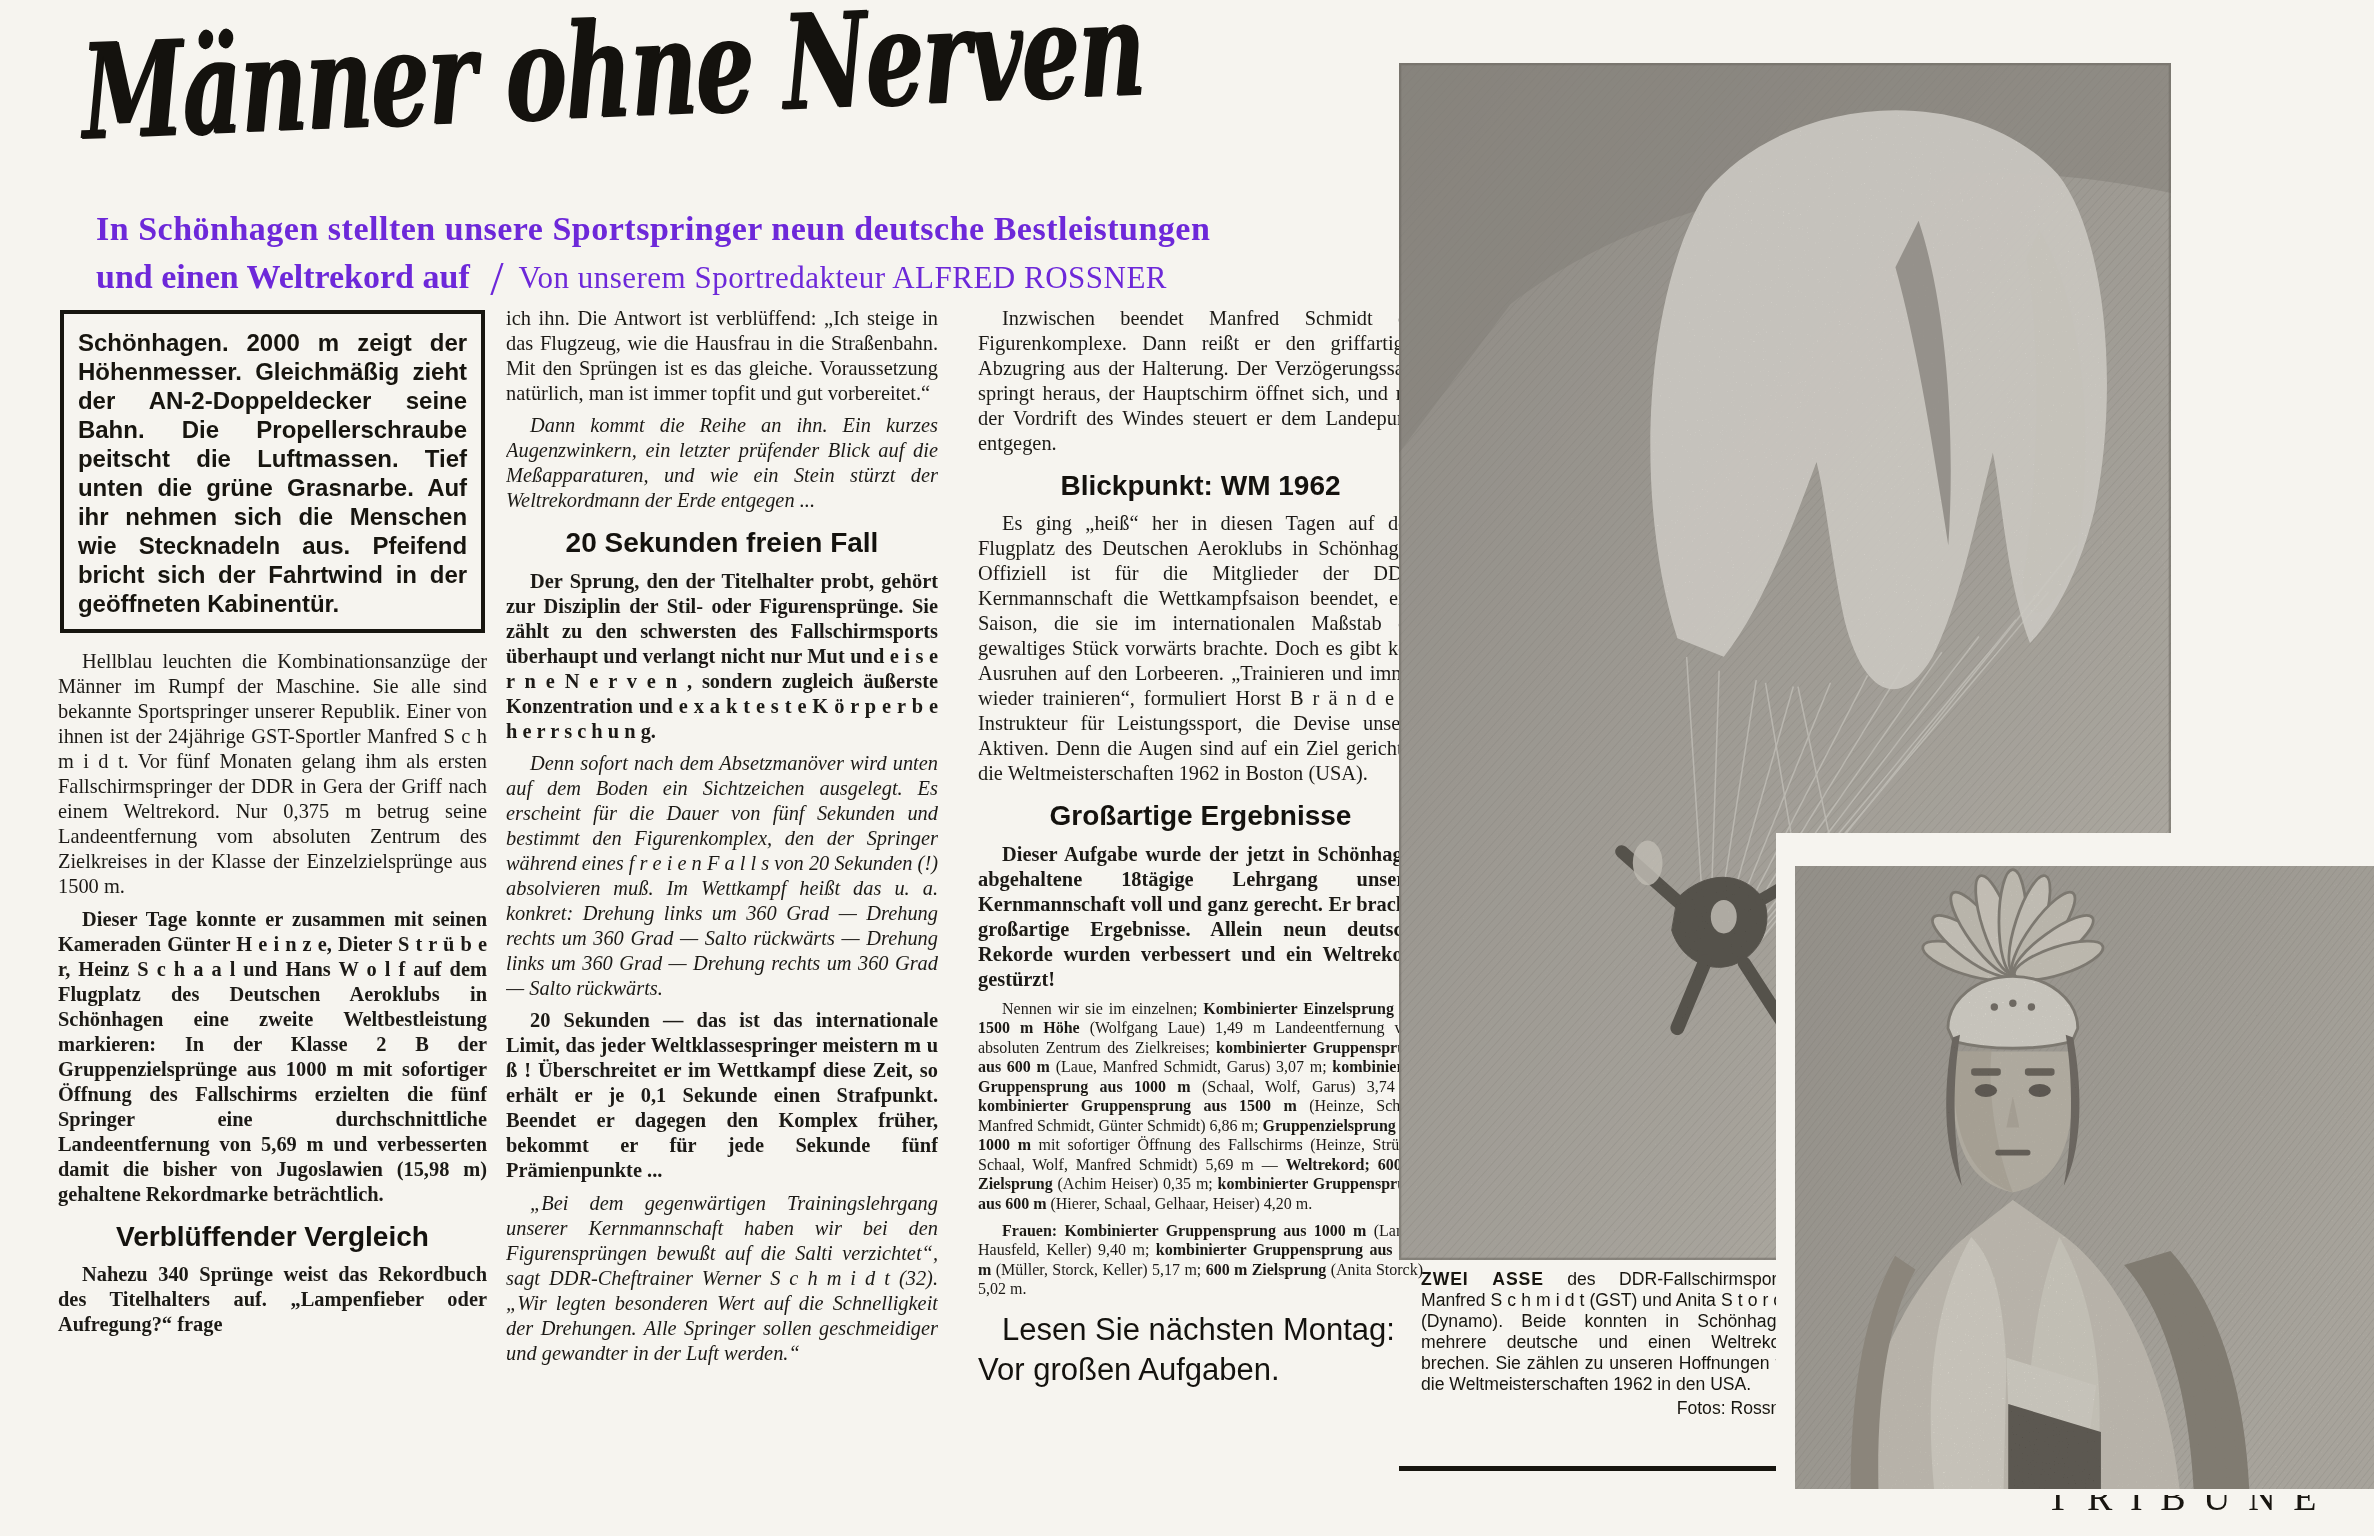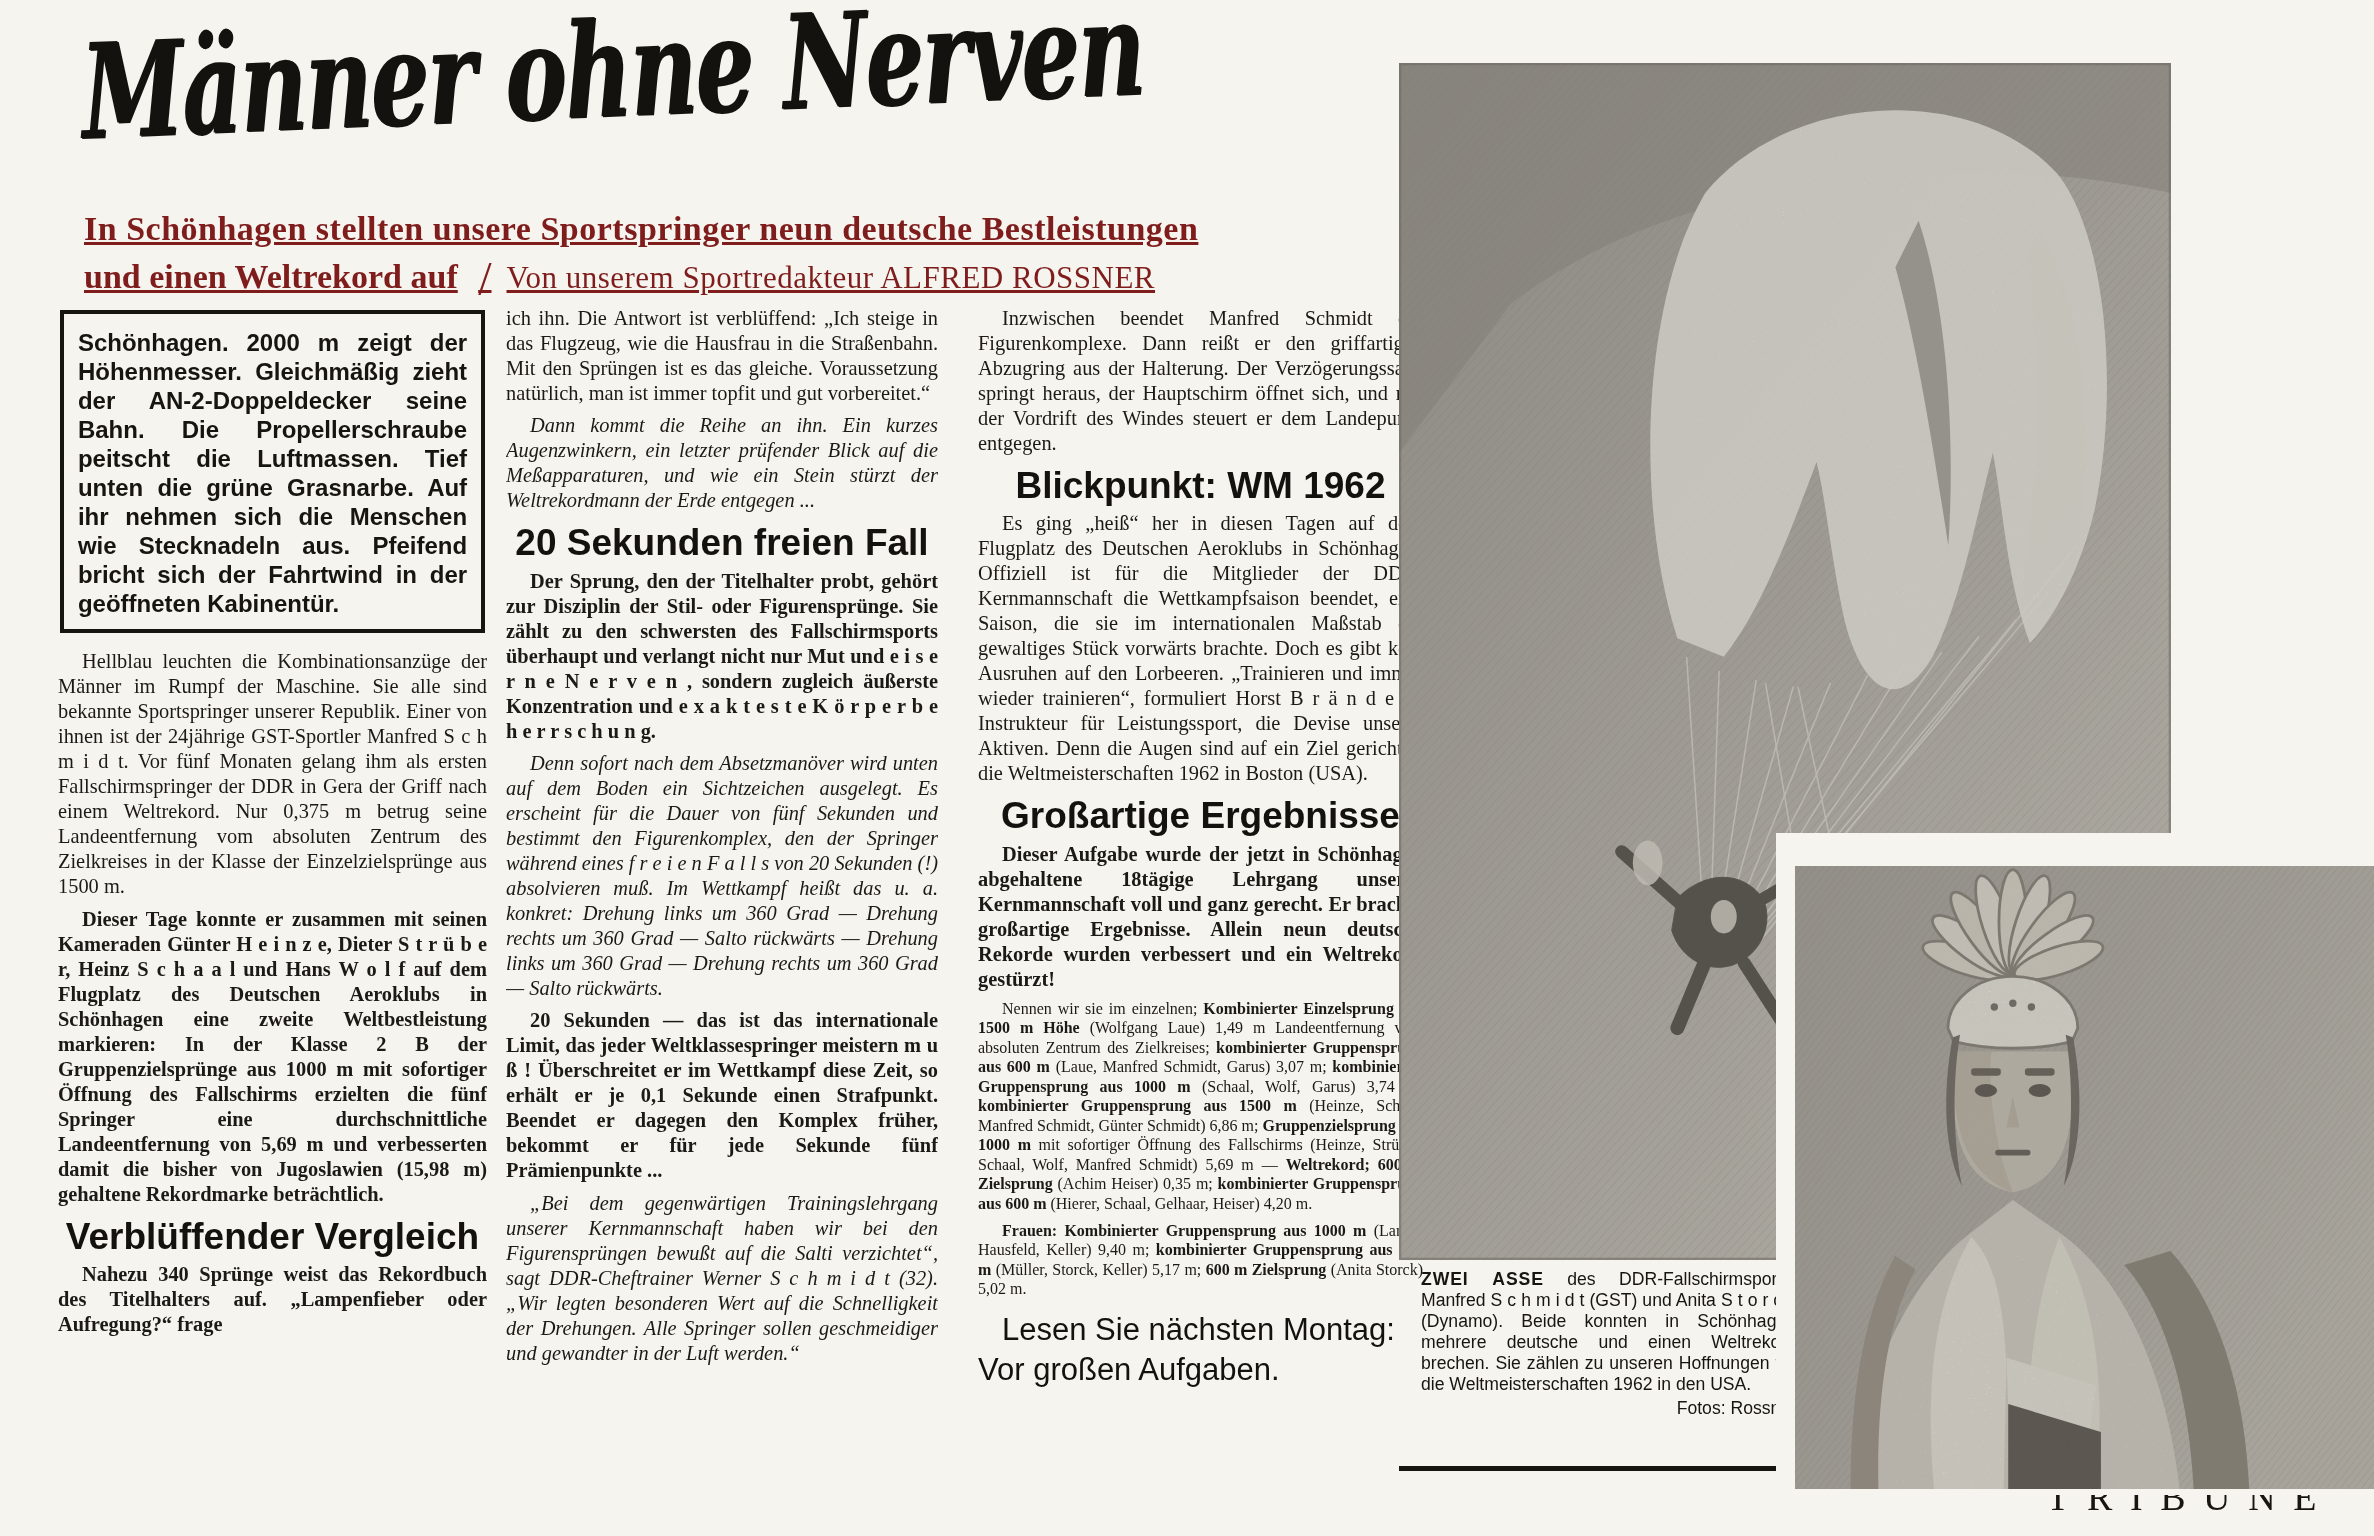--- a/index.html
+++ b/index.html
@@ -6,37 +6,37 @@
   .page{position:relative;width:2375px;height:1536px;background:#f6f4ef;overflow:hidden;
         font-family:"Liberation Serif",serif;color:#1a1815;}
   .page *{box-sizing:border-box;}
 
   .headline{position:absolute;left:78px;top:15px;white-space:nowrap;
             font-family:"DejaVu Serif",serif;font-style:italic;font-weight:700;
             font-size:115px;letter-spacing:-1.9px;color:#14120e;
             transform:rotate(-2.4deg) scale(0.80,1.14);transform-origin:left top;
             text-shadow:1.9px 0.9px 0 #14120e;}
 
-  .subtitle{position:absolute;left:84px;top:206px;width:1317px;color:#7f1d1d;text-decoration:underline;}
+  .subtitle{position:absolute;left:96px;top:206px;width:1317px;color:#6d28d9;}
   .subtitle .l1{font-weight:700;font-size:34px;line-height:46px;letter-spacing:0.5px;}
   .subtitle .l2{font-size:34px;line-height:50px;}
   .subtitle .l2 .b{font-weight:700;}
   .subtitle .slash{font-size:48px;font-weight:400;vertical-align:-6.5px;padding:0 15px 0 20.4px;}
   .subtitle .byline{font-size:31px;font-weight:400;letter-spacing:0.5px;margin-top:32px;}
 
   .col{position:absolute;top:306px;height:1230px;overflow:hidden;text-align:justify;
        font-size:20.4px;line-height:25px;color:#1c1a16;}
   .col-1{left:58px;width:429px;}
   .col-2{left:506px;width:432px;}
   .col-3{left:978px;width:445px;}
   .col p{margin:0 0 7.4px 0;text-indent:24px;}
   .col p.bold{font-weight:700;}
   .col p.italic{font-style:italic;}
   .col p.noindent{text-indent:0;}
-  .colhead{font-family:"Liberation Sans",sans-serif;font-weight:700;font-size:37px;
+  .colhead{font-family:"Liberation Sans",sans-serif;font-weight:700;font-size:28px;
            line-height:33px;text-align:center;margin:13px 0 9.3px 0;color:#14120e;}
   .smalltext{font-size:16px;line-height:19.5px;}
   .smalltext .bold{font-weight:700;}
   .leadbox{border:4.6px solid #17150f;padding:14px 14px 11px 14px;margin:3.7px 1.9px 16.7px 1.9px;
            font-family:"Liberation Sans",sans-serif;font-weight:700;font-size:24px;
            line-height:29px;text-align:justify;color:#17150f;}
   .teaser{font-family:"Liberation Sans",sans-serif;font-weight:400;font-size:31px;
           line-height:40px;text-align:left;margin-top:11px;text-indent:24px;color:#14120e;}
   .teaser .t2{display:block;text-indent:0;}
 

